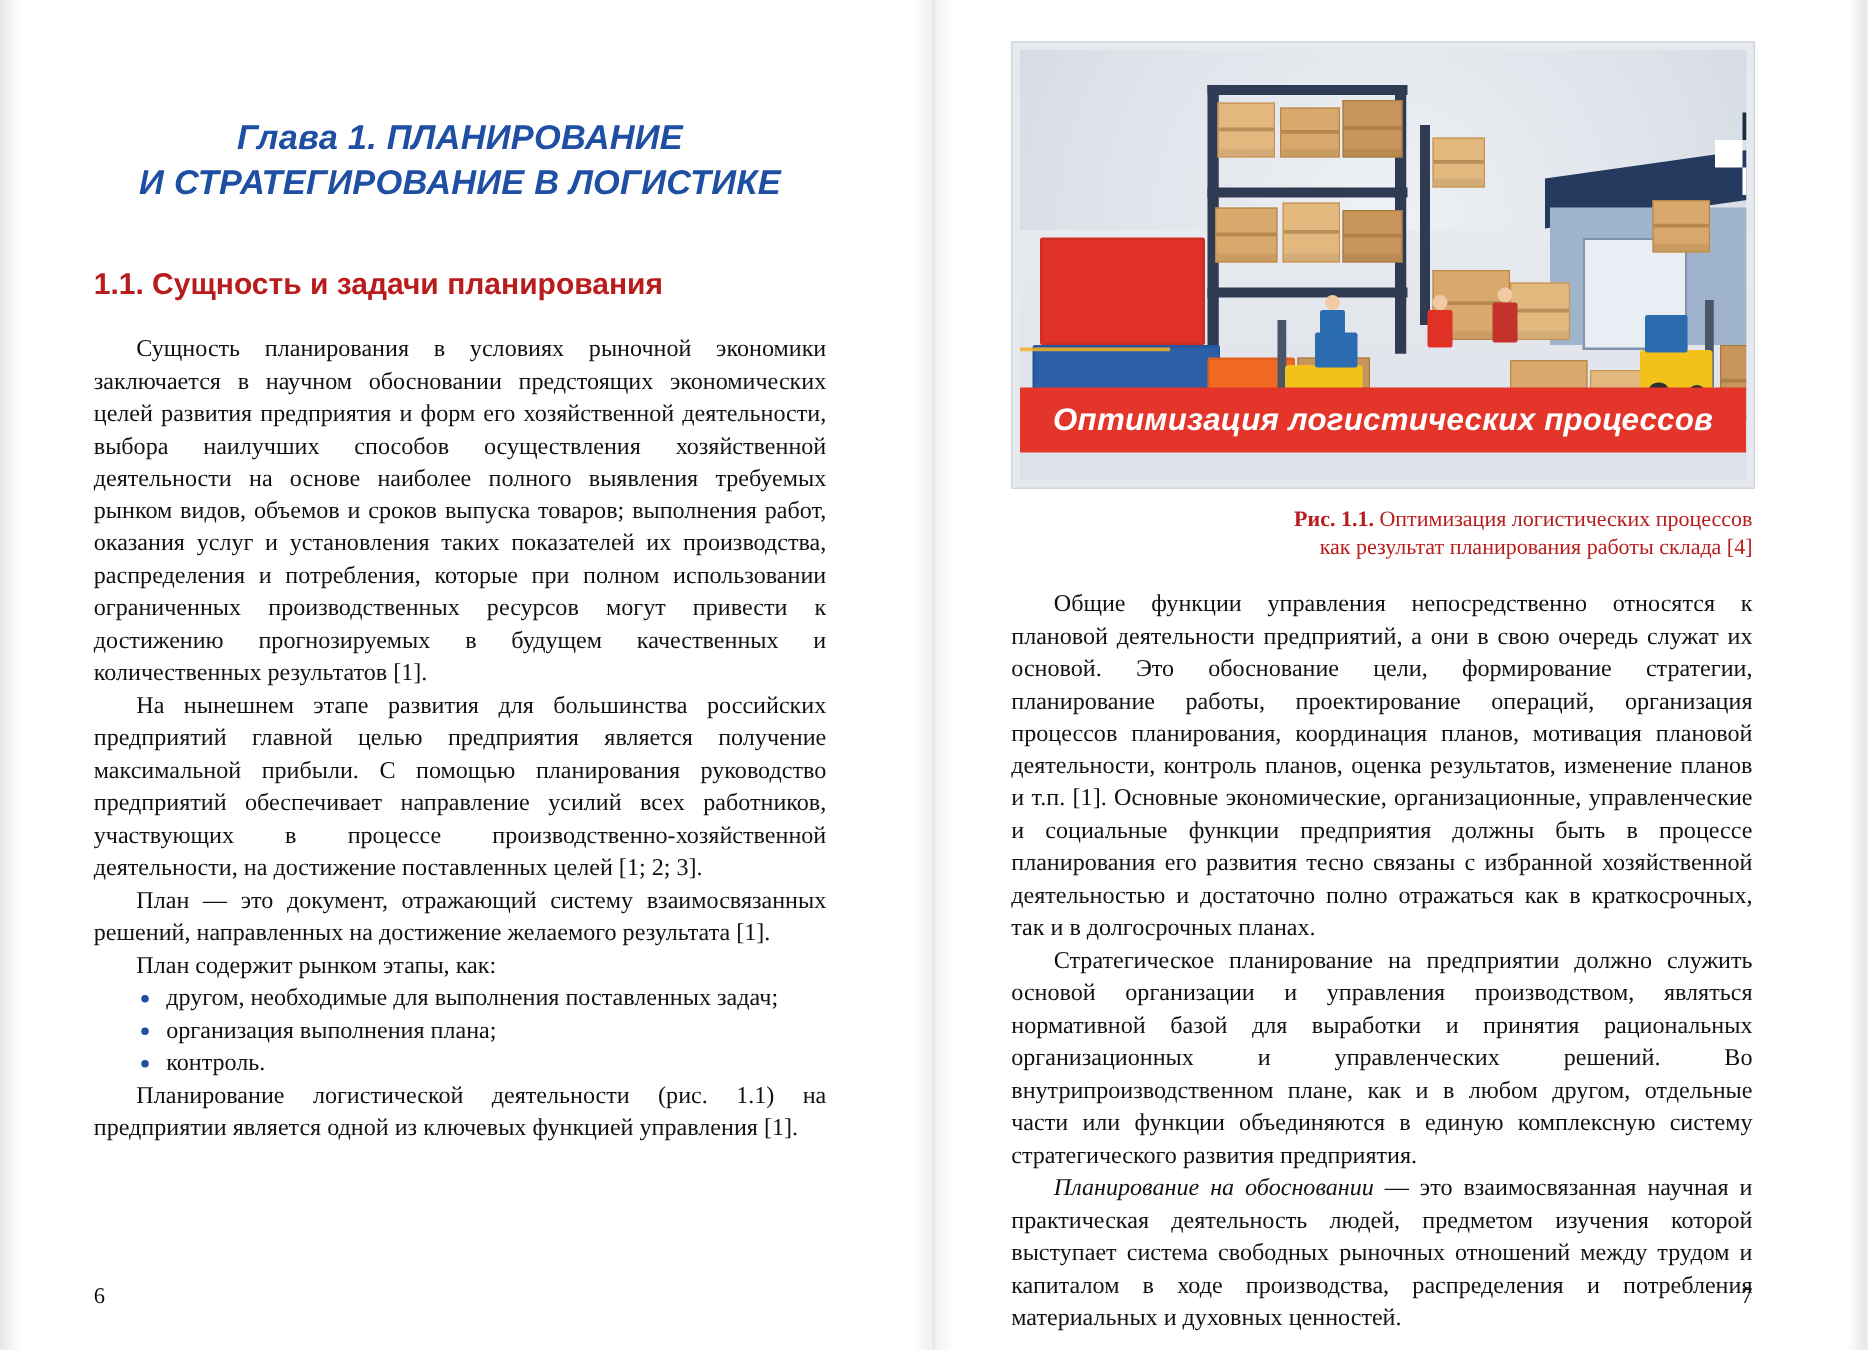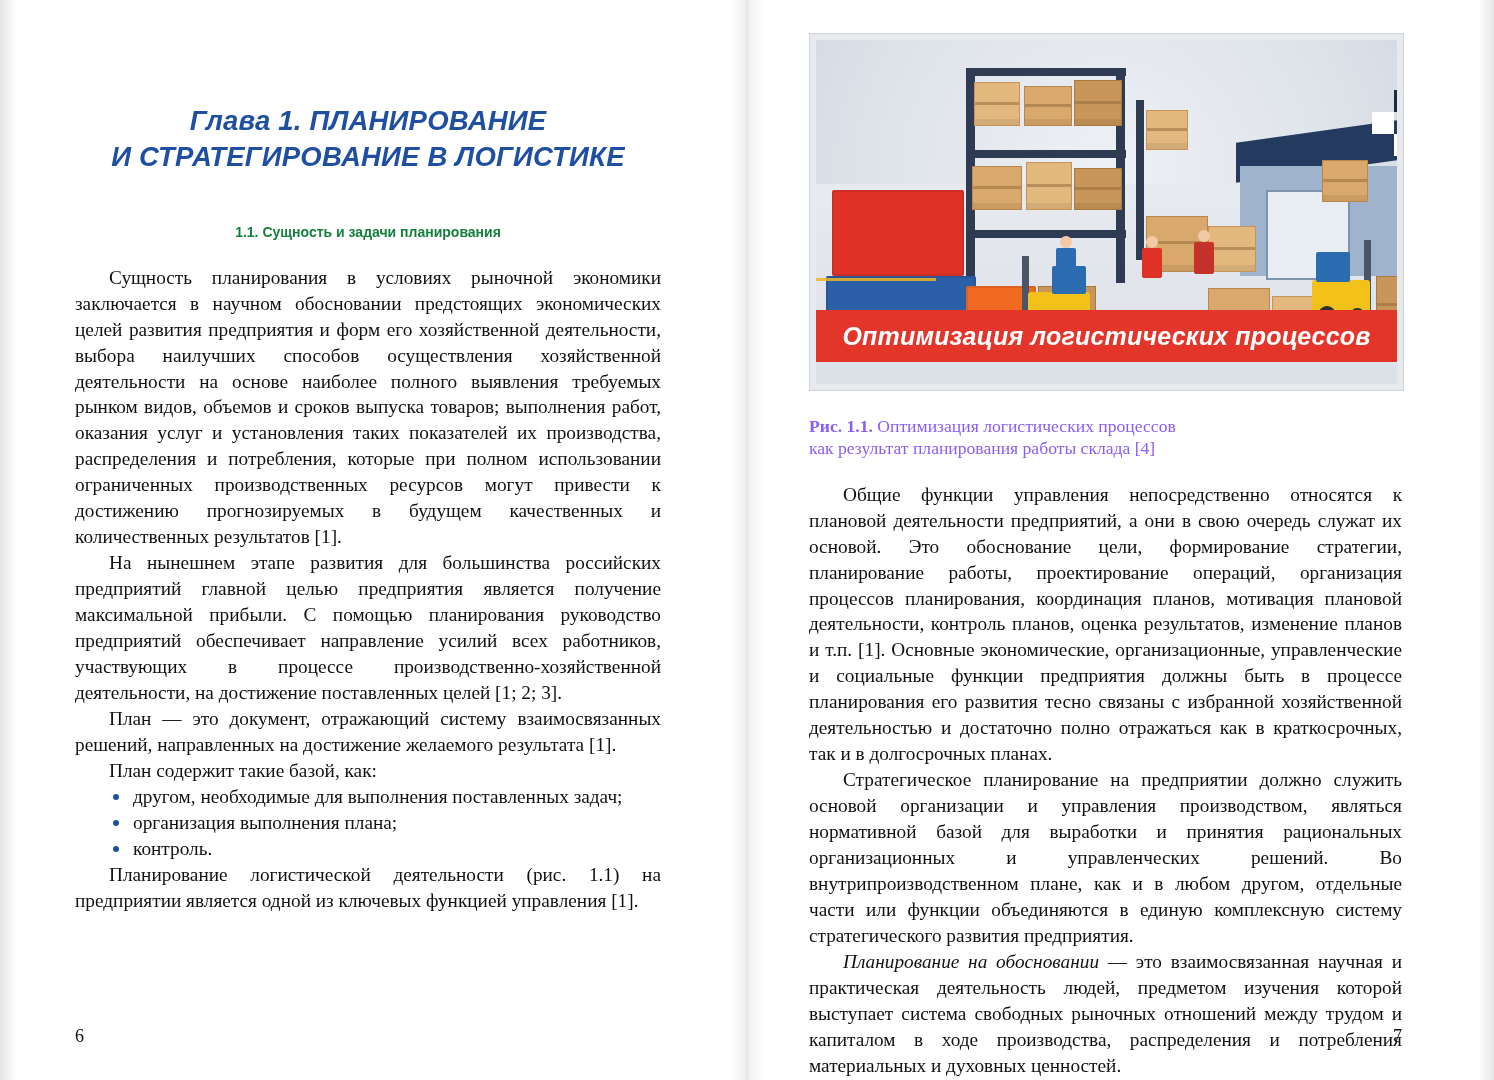--- a/index.html
+++ b/index.html
@@ -19,22 +19,21 @@
     position: absolute;
     inset: 0;
     display: flex;
   }
   .page {
     position: relative;
     flex: 1 1 50%;
     box-sizing: border-box;
   }
   .page-left {
-    padding: 68px 86px 0 75px;
-    margin-top: 35px;
+    padding: 92px 86px 0 75px;
   }
   .page-right {
     padding: 33px 92px 0 62px;
   }
   
   .gutter {
     position: absolute;
     left: 747px;
     top: 0;
     width: 34px;
@@ -62,26 +61,26 @@
     font-style: italic;
     font-size: 27.5px;
     line-height: 1.30;
     text-align: center;
     letter-spacing: 0.2px;
   }
   h1.chapter-title .l2 { display: block; }
 
   h2.section-title {
     margin: 48px 0 0 0;
-    color: #15803d;
+    color: #b91c1c;
     font-family: "Liberation Sans", sans-serif;
     font-weight: bold;
-    font-size: 14px;
+    font-size: 24px;
     line-height: 1.3;
-    text-align: center;
+    text-align: left;
   }
 
   p.body {
     margin: 0;
     font-size: 19.3px;
     line-height: 1.345;
     text-align: justify;
     text-indent: 34px;
     color: #111;
     hyphens: manual;
@@ -224,25 +223,25 @@
   .fig-banner span {
     color: #ffffff;
     font-family: "Liberation Sans", sans-serif;
     font-weight: bold;
     font-style: italic;
     font-size: 25px;
     letter-spacing: .2px;
     white-space: nowrap;
   }
   .fig-caption {
-    margin-top: 24px;
-    text-align: left;
+    margin-top: 13px;
+    text-align: right;
     font-size: 17.6px;
     line-height: 1.27;
-    color: #8b5cf6;
+    color: #b91c1c;
   }
   .fig-caption b { font-weight: bold; }
   .fig-caption .l2 { display: block; }
 </style>
 </head>
 <body>
 
 <div class="page-wrap">
   <div class="spread">
 
@@ -251,21 +250,21 @@
       <h1 class="chapter-title">
         <span>Глава 1. ПЛАНИРОВАНИЕ</span>
         <span class="l2">И СТРАТЕГИРОВАНИЕ В ЛОГИСТИКЕ</span>
       </h1>
 
       <h2 class="section-title">1.1. Сущность и задачи планирования</h2>
 
       <p class="body first">Сущность планирования в условиях рыночной экономики заключается в научном обосновании предстоящих экономических целей развития предприятия и форм его хозяйственной деятельности, выбора наилучших способов осуществления хозяйственной деятельности на основе наиболее полного выявления требуемых рынком видов, объемов и сроков выпуска товаров; выполнения работ, оказания услуг и установления таких показателей их производства, распределения и потребления, которые при полном использовании ограниченных производственных ресурсов могут привести к достижению прогнозируемых в будущем качественных и количественных результатов [1].</p>
       <p class="body">На нынешнем этапе развития для большинства российских предприятий главной целью предприятия является получение максимальной прибыли. С помощью планирования руководство предприятий обеспечивает направление усилий всех работников, участвующих в процессе производственно-хозяйственной деятельности, на достижение поставленных целей [1; 2; 3].</p>
       <p class="body">План — это документ, отражающий систему взаимосвязанных решений, направленных на достижение желаемого результата [1].</p>
-      <p class="body">План содержит такие базой, как:</p>
+      <p class="body">План содержит рынком этапы, как:</p>
 
       <ul class="bullets">
         <li><span class="dot"></span><span>другом, необходимые для выполнения поставленных задач;</span></li>
         <li><span class="dot"></span><span>организация выполнения плана;</span></li>
         <li><span class="dot"></span><span>контроль.</span></li>
       </ul>
 
       <p class="body">Планирование логистической деятельности (рис. 1.1) на предприятии является одной из ключевых функцией управления [1].</p>
 
       <div class="folio folio-left">6</div>

